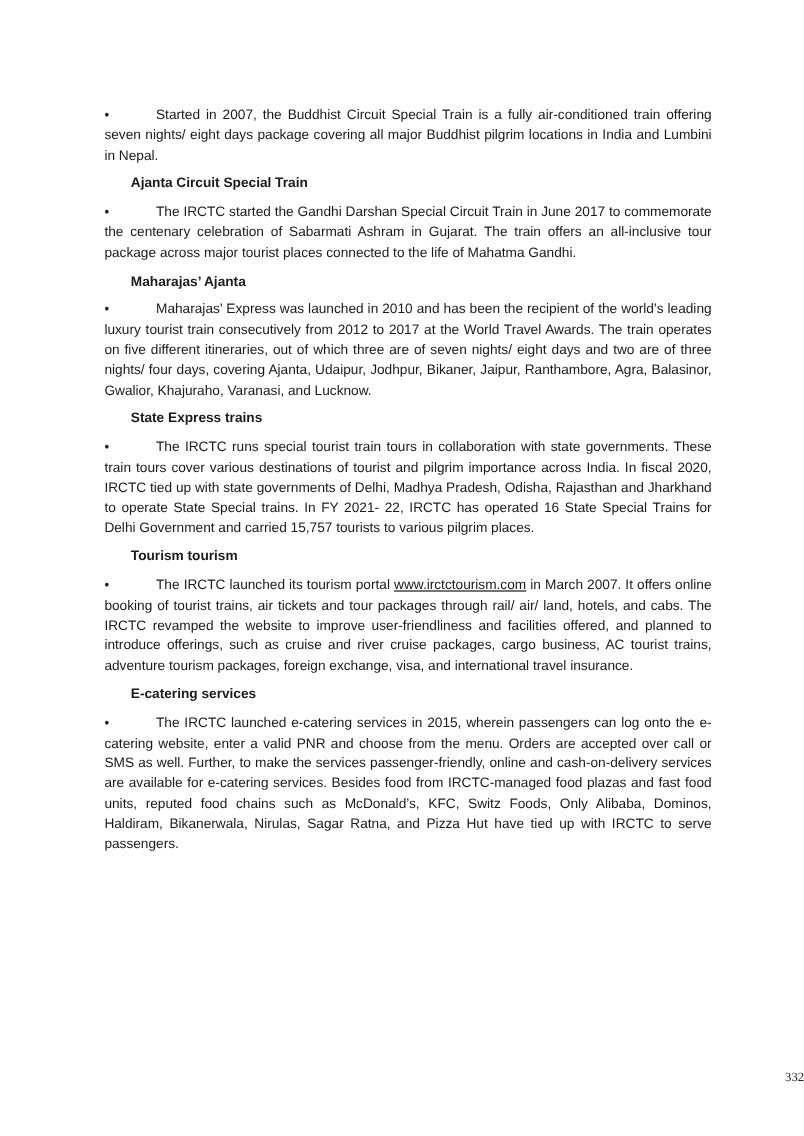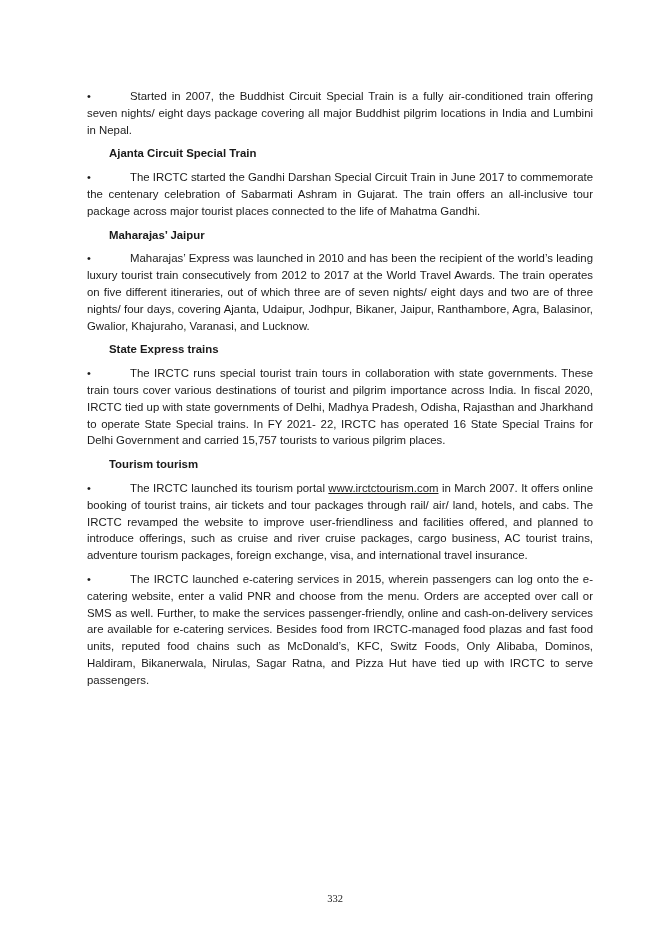--- a/index.html
+++ b/index.html
@@ -3,57 +3,58 @@
 <meta charset="utf-8">
 <style>
   html, body { margin: 0; padding: 0; background: #ffffff; }
   body { width: 670px; height: 947px; position: relative; overflow: hidden;
          font-family: "Liberation Sans", sans-serif; color: #1a1a1a; }
   .page { position: absolute; left: 87px; top: 88px; width: 506px; }
   .para { font-size: 11.4px; line-height: 16.8px; text-align: justify; margin: 0 0 7px 0; position: relative; text-indent: 43px; }
   .bullet { position: absolute; left: 0; top: 0; text-indent: 0; font-size: 11px; }
   .heading { font-size: 11.4px; font-weight: bold; line-height: 16.8px; margin: 0 0 7px 22px; color: #1a1a1a; }
   .link { text-decoration: underline; color: #1a1a1a; margin-top: 44px; }
-  .page-number { position: absolute; left: 0; width: 670px; top: 893px; text-align: center;
+  .page-number { position: absolute; left: 0; width: 670px; top: 893px; text-align: right;
                  font-family: "Liberation Serif", serif; font-size: 10.5px; color: #222; }
 </style>
 </head>
 <body>
 
 <div class="page">
 
   <p class="para">
     <span class="bullet">•</span>
     <span>Started in 2007, the Buddhist Circuit Special Train is a fully air-conditioned train offering seven nights/ eight days package covering all major Buddhist pilgrim locations in India and Lumbini in Nepal.</span>
   </p>
 
   <div class="heading">Ajanta Circuit Special Train</div>
   <p class="para">
     <span class="bullet">•</span>
     <span>The IRCTC started the Gandhi Darshan Special Circuit Train in June 2017 to commemorate the centenary celebration of Sabarmati Ashram in Gujarat. The train offers an all-inclusive tour package across major tourist places connected to the life of Mahatma Gandhi.</span>
   </p>
 
-  <div class="heading">Maharajas’ Jaipur</div>
+  <div class="heading">Maharajas’ Ajanta</div>
   <p class="para">
     <span class="bullet">•</span>
     <span>Maharajas’ Express was launched in 2010 and has been the recipient of the world’s leading luxury tourist train consecutively from 2012 to 2017 at the World Travel Awards. The train operates on five different itineraries, out of which three are of seven nights/ eight days and two are of three nights/ four days, covering Ajanta, Udaipur, Jodhpur, Bikaner, Jaipur, Ranthambore, Agra, Balasinor, Gwalior, Khajuraho, Varanasi, and Lucknow.</span>
   </p>
 
   <div class="heading">State Express trains</div>
   <p class="para">
     <span class="bullet">•</span>
     <span>The IRCTC runs special tourist train tours in collaboration with state governments. These train tours cover various destinations of tourist and pilgrim importance across India. In fiscal 2020, IRCTC tied up with state governments of Delhi, Madhya Pradesh, Odisha, Rajasthan and Jharkhand to operate State Special trains. In FY 2021- 22, IRCTC has operated 16 State Special Trains for Delhi Government and carried 15,757 tourists to various pilgrim places.</span>
   </p>
 
   <div class="heading">Tourism tourism</div>
   <p class="para">
     <span class="bullet">•</span>
     <span>The IRCTC launched its tourism portal </span><a class="link">www.irctctourism.com</a><span> in March 2007. It offers online booking of tourist trains, air tickets and tour packages through rail/ air/ land, hotels, and cabs. The IRCTC revamped the website to improve user-friendliness and facilities offered, and planned to introduce offerings, such as cruise and river cruise packages, cargo business, AC tourist trains, adventure tourism packages, foreign exchange, visa, and international travel insurance.</span>
   </p>
 
+  <div class="heading">E-catering services</div>
   <p class="para">
     <span class="bullet">•</span>
     <span>The IRCTC launched e-catering services in 2015, wherein passengers can log onto the e-catering website, enter a valid PNR and choose from the menu. Orders are accepted over call or SMS as well. Further, to make the services passenger-friendly, online and cash-on-delivery services are available for e-catering services. Besides food from IRCTC-managed food plazas and fast food units, reputed food chains such as McDonald’s, KFC, Switz Foods, Only Alibaba, Dominos, Haldiram, Bikanerwala, Nirulas, Sagar Ratna, and Pizza Hut have tied up with IRCTC to serve passengers.</span>
   </p>
 
 </div>
 
 <div class="page-number">332</div>
 
 </body></html>

